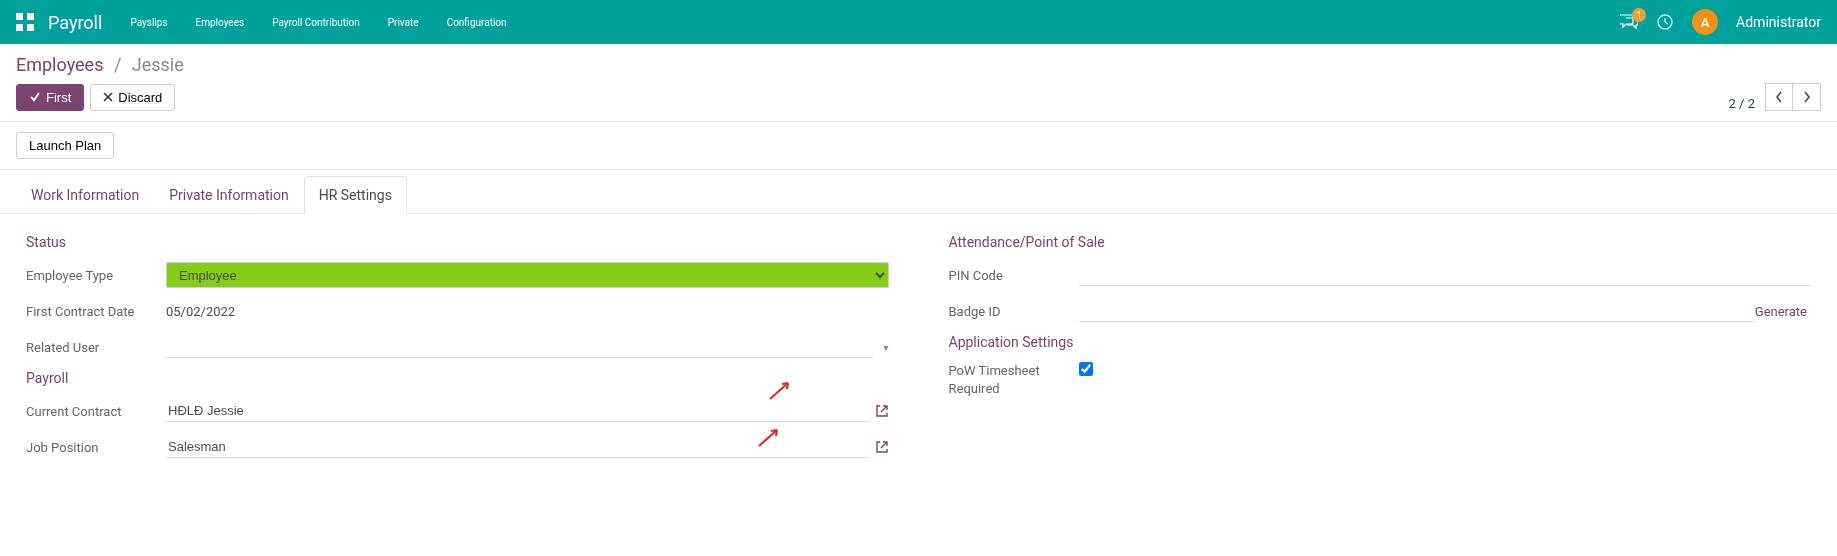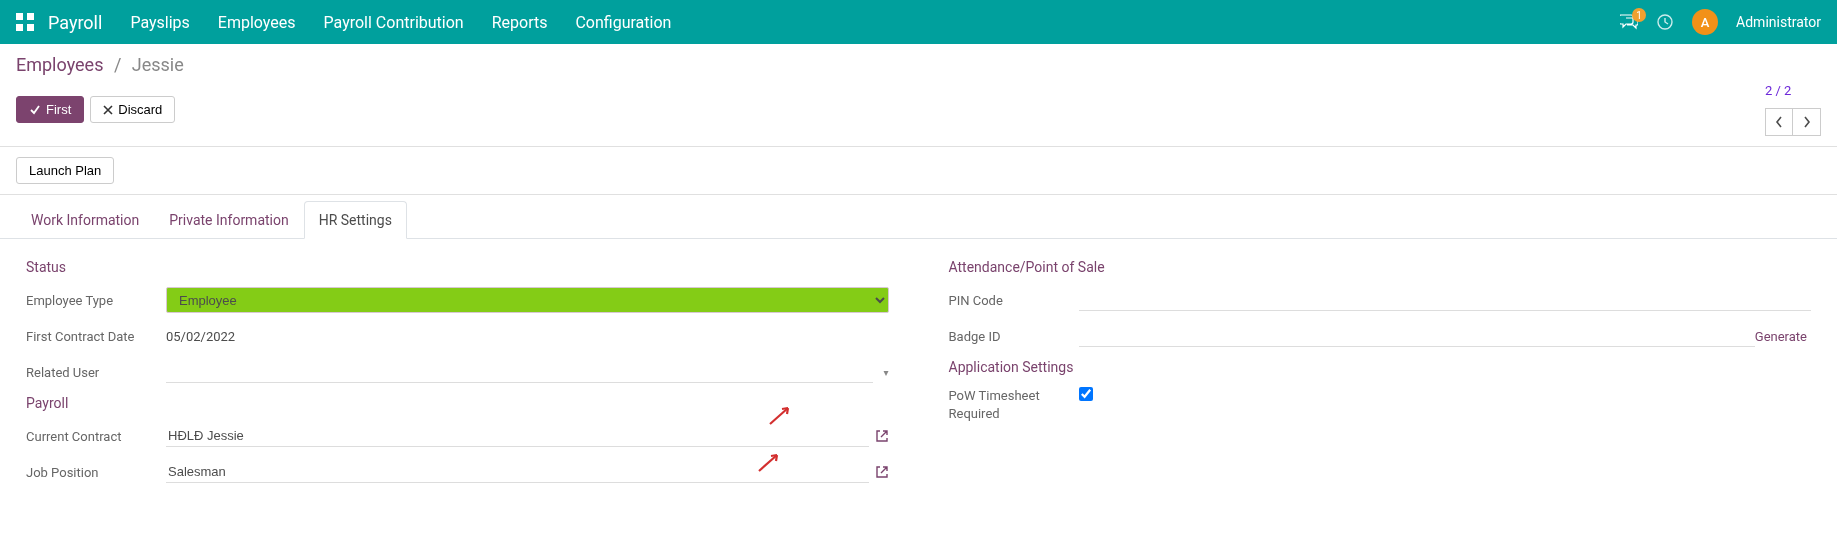--- a/index.html
+++ b/index.html
@@ -2,38 +2,38 @@
 <html><head>
 <meta charset="utf-8">
 <style>
 * { box-sizing: border-box; margin: 0; padding: 0; }
 body { font-family: -apple-system, BlinkMacSystemFont, "Segoe UI", Roboto, "Helvetica Neue", Arial, sans-serif; font-size: 13px; color: #4c4c4c; background: #fff; }
 
 .topbar { background: #00a09d; color: #fff; display: flex; align-items: center; height: 44px; padding: 0 16px; }
 .topbar .apps-icon { width: 18px; height: 18px; margin-right: 14px; cursor: pointer; }
 .topbar .brand { font-size: 18px; font-weight: 400; margin-right: 28px; }
 .topbar .menu { display: flex; gap: 28px; flex: 1; }
-.topbar .menu a { color: #fff; text-decoration: none; font-size: 16px; cursor: pointer; }
+.topbar .menu a { color: #fff; text-decoration: none; font-size: 10px; cursor: pointer; }
 .topbar .right { display: flex; align-items: center; gap: 18px; }
 .chat-icon { position: relative; cursor: pointer; }
 .chat-badge { position: absolute; top: -6px; right: -8px; background: #f0a030; color: #fff; font-size: 10px; width: 14px; height: 14px; border-radius: 50%; display: flex; align-items: center; justify-content: center; }
 .clock-icon { cursor: pointer; opacity: 0.8; }
 .avatar { width: 26px; height: 26px; border-radius: 50%; background: #f29118; color: #fff; display: flex; align-items: center; justify-content: center; font-size: 13px; font-weight: 500; }
 .user-name { font-size: 14px; }
 
 .breadcrumb-row { display: flex; align-items: center; padding: 10px 16px 4px 16px; }
 .breadcrumb { font-size: 18px; color: #7a436d; }
 .breadcrumb .current { color: #888; }
 .breadcrumb .sep { color: #888; margin: 0 6px; }
 
 .actions-row { display: flex; align-items: center; padding: 4px 16px 10px 16px; border-bottom: 1px solid #e0e0e0; }
 .btn { border: 1px solid #ccc; background: #fff; padding: 5px 12px; font-size: 13px; cursor: pointer; display: inline-flex; align-items: center; gap: 5px; border-radius: 3px; }
 .btn-primary { background: #7c436e; border-color: #7c436e; color: #fff; }
 .btn + .btn { margin-left: 6px; }
-.pager { margin-left: auto; display: flex; align-items: flex-start; gap: 10px; color: #6d28d9; flex-direction: column; }
+.pager { margin-left: auto; display: flex; align-items: flex-end; gap: 10px; color: #14532d; }
 .pager-btns { display: flex; }
 .pager-btn { border: 1px solid #ccc; background: #fff; width: 28px; height: 28px; display: flex; align-items: center; justify-content: center; cursor: pointer; }
 .pager-btn + .pager-btn { border-left: none; }
 
 .sub-actions { padding: 10px 16px; border-bottom: 1px solid #e0e0e0; }
 
 .tabs { display: flex; border-bottom: 1px solid #dee2e6; padding: 0 16px; margin-top: 6px; }
 .tab { padding: 10px 14px; color: #7a436d; cursor: pointer; border: 1px solid transparent; border-bottom: none; margin-bottom: -1px; font-size: 14px; }
 .tab.active { color: #4c4c4c; border: 1px solid #dee2e6; border-bottom: 1px solid #fff; border-radius: 4px 4px 0 0; background: #fff; }
 
@@ -77,21 +77,21 @@
         <rect x="11" y="0" width="7" height="7" fill="#fff"></rect>
         <rect x="0" y="11" width="7" height="7" fill="#fff"></rect>
         <rect x="11" y="11" width="7" height="7" fill="#fff"></rect>
       </svg>
   </span>
   <span class="brand">Payroll</span>
   <div class="menu">
     <a>Payslips</a>
     <a>Employees</a>
     <a>Payroll Contribution</a>
-    <a>Reports</a>
+    <a>Private</a>
     <a>Configuration</a>
   </div>
   <div class="right">
     <span class="chat-icon">
       <svg width="18" height="16" viewBox="0 0 18 16">
           <path d="M1 1 h10 a2 2 0 0 1 2 2 v5 a2 2 0 0 1 -2 2 h-5 l-3 3 v-3 h-2 a2 2 0 0 1 -2 -2 v-5 a2 2 0 0 1 2 -2 z M6 4 h11 a1 1 0 0 1 1 1 v5 a1 1 0 0 1 -1 1 h-1 v3 l-3 -3 h-6" fill="none" stroke="#fff" stroke-width="1.2"></path>
         </svg>
       <span class="chat-badge">1</span>
     </span>
     <span class="clock-icon">

